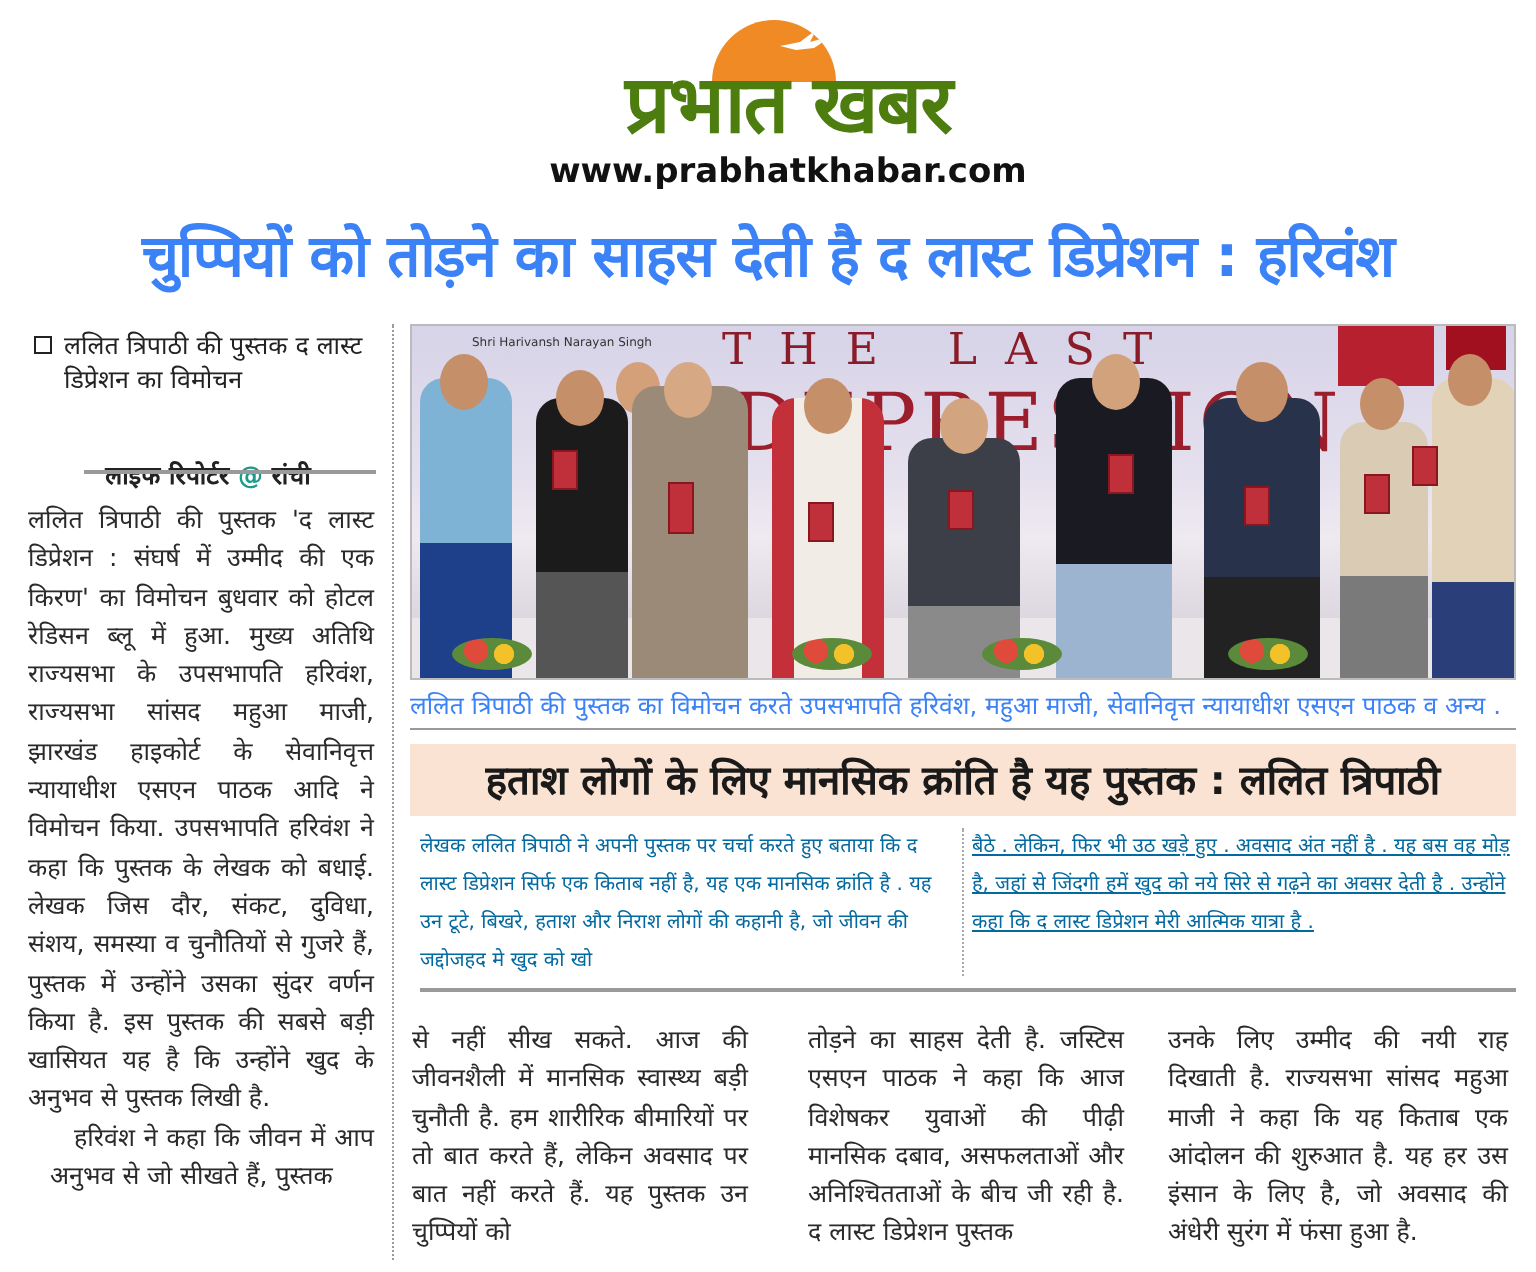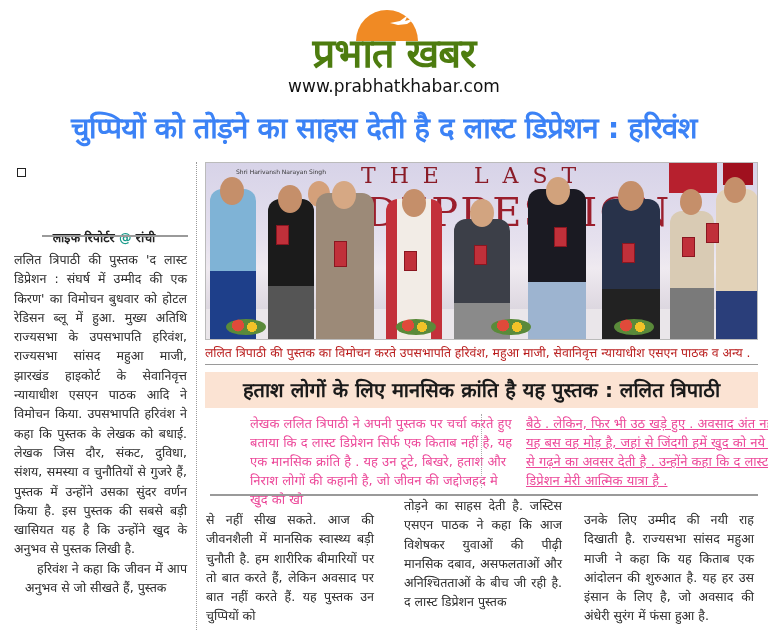--- a/index.html
+++ b/index.html
@@ -4,21 +4,21 @@
 <style>
   * { margin: 0; padding: 0; box-sizing: border-box; }
   html, body { width: 768px; height: 636px; background: #ffffff; overflow: hidden; }
   body { position: relative; font-family: "DejaVu Sans", "Liberation Sans", sans-serif; color: #1a1a1a; }
 
   
   .masthead { position: absolute; left: 268px; top: 4px; width: 250px; height: 92px; }
   .sun { position: absolute; left: 88px; top: 6px; width: 62px; height: 31px; background: #f08a24; border-radius: 62px 62px 0 0; overflow: hidden; }
   .bird { position: absolute; left: 32px; top: 4px; width: 30px; height: 14px; }
   .logo-text { position: absolute; left: 2px; top: 26px; width: 248px; text-align: center; font-size: 40px; font-weight: 900; letter-spacing: -1px; color: #4d7c0f; line-height: 46px; }
-  .logo-url { position: absolute; left: 2px; top: 72px; width: 248px; text-align: center; font-size: 17px; font-weight: 400; color: #111; line-height: 20px; }
+  .logo-url { position: absolute; left: 2px; top: 72px; width: 248px; text-align: center; font-size: 17px; font-weight: 700; color: #111; line-height: 20px; }
 
   
   .headline { position: absolute; left: 8px; top: 104px; width: 752px; text-align: center; font-size: 29px; font-weight: 700; line-height: 48px; color: #3b82f6; letter-spacing: -0.5px; white-space: nowrap; }
 
   
   .subhead { position: absolute; left: 14px; top: 164px; width: 180px; font-size: 12.5px; line-height: 17px; color: #222; padding-left: 18px; }
   .subhead .box-bullet { position: absolute; left: 3px; top: 4px; width: 9px; height: 9px; border: 1.5px solid #222; }
   .byline { position: absolute; left: 14px; top: 211px; width: 180px; text-align: center; font-size: 12.5px; font-weight: 700; color: #222; margin-top: 18px; }
   .byline .at { color: #1a9a8a; }
   .byline-rule { position: absolute; left: 42px; top: 235px; width: 146px; height: 2px; background: #9a9a9a; }
@@ -35,52 +35,53 @@
   .banner-text2 { position: absolute; left: 160px; top: 26px; font-family: "DejaVu Serif", serif; font-size: 40px; color: #9b1e2c; letter-spacing: 2px; }
   .banner-tag { position: absolute; left: 30px; top: 5px; font-size: 6px; color: #333; }
   .red-panel { position: absolute; right: 40px; top: 0; width: 48px; height: 30px; background: #b7202e; }
   .red-panel2 { position: absolute; right: 4px; top: 0; width: 30px; height: 22px; background: #a0101e; }
   .stage { position: absolute; left: 0; bottom: 0; width: 100%; height: 30px; background: #eae6ea; }
   .person { position: absolute; bottom: 0; border-radius: 12px 12px 0 0; }
   .head { position: absolute; border-radius: 50%; background: #c58f6a; }
   .book { position: absolute; width: 13px; height: 20px; background: #c0303a; border: 1px solid #8a1620; }
   .flowers { position: absolute; bottom: 4px; width: 40px; height: 16px; border-radius: 50%; background: radial-gradient(circle at 30% 40%, #e04a3a 0 20%, transparent 21%), radial-gradient(circle at 65% 50%, #f2c228 0 18%, transparent 19%), #5a8a3a; }
 
-  .caption { position: absolute; left: 205px; top: 344px; width: 553px; font-size: 12.3px; line-height: 18px; color: #b91c1c; white-space: nowrap; }
+  .caption { position: absolute; left: 205px; top: 344px; width: 553px; font-size: 12.3px; line-height: 18px; color: #3b82f6; white-space: nowrap; }
   .caption-rule { position: absolute; left: 205px; top: 364px; width: 553px; height: 1px; background: #9a9a9a; }
 
   
   .inner-head { position: absolute; left: 205px; top: 372px; width: 553px; height: 36px; background: #fbe3d3; text-align: center; font-size: 20px; font-weight: 700; line-height: 36px; color: #1a1a1a; white-space: nowrap; }
-  .inner-col { position: absolute; font-size: 13px; line-height: 19px; color: #ec4899; margin-left: 40px; }
+  .inner-col { position: absolute; font-size: 10px; line-height: 19px; color: #0369a1; }
   .inner-col-1 { left: 210px; top: 414px; width: 268px; }
   .inner-col-2 { left: 486px; top: 414px; width: 272px; text-decoration: underline; }
   .inner-vrule { position: absolute; left: 481px; top: 414px; height: 74px; border-left: 1px dotted #aaa; }
   .inner-bottom-rule { position: absolute; left: 210px; top: 494px; width: 548px; height: 2px; background: #9a9a9a; }
 
   .col-b1 { left: 206px; top: 510px; width: 168px; }
-  .col-b2 { left: 404px; top: 496px; width: 158px; }
+  .col-b2 { left: 404px; top: 510px; width: 158px; }
   .col-b3 { left: 584px; top: 510px; width: 170px; }
 </style>
 </head>
 <body>
 
 <div class="masthead">
   <div class="sun">
     <svg class="bird" viewBox="0 0 30 14">
       <path d="M2 9 L12 7 L20 1 L17 7 L28 4 L19 10 L10 11 Z" fill="#ffffff"></path>
     </svg>
   </div>
   <div class="logo-text">प्रभात खबर</div>
   <div class="logo-url">www.prabhatkhabar.com</div>
 </div>
 
 <h1 class="headline">चुप्पियों को तोड़ने का साहस देती है द लास्ट डिप्रेशन  : हरिवंश</h1>
 
 <div class="subhead">
   <span class="box-bullet"></span>
+  <span>ललित त्रिपाठी की पुस्तक द लास्ट डिप्रेशन का विमोचन</span>
 </div>
 <div class="byline">
   <span>लाइफ रिपोर्टर</span>
   <span class="at">@</span>
   <span>रांची</span>
 </div>
 <div class="byline-rule"></div>
 
 <div class="col col-left">
   <p>ललित त्रिपाठी की पुस्तक 'द लास्ट डिप्रेशन : संघर्ष में उम्मीद की एक किरण' का विमोचन बुधवार को होटल रेडिसन ब्लू में हुआ. मुख्य अतिथि राज्यसभा के उपसभापति हरिवंश, राज्यसभा सांसद महुआ माजी, झारखंड हाइकोर्ट के सेवानिवृत्त न्यायाधीश एसएन पाठक आदि ने विमोचन किया. उपसभापति हरिवंश ने कहा कि पुस्तक के लेखक को बधाई. लेखक जिस दौर, संकट, दुविधा, संशय, समस्या व चुनौतियों से गुजरे हैं, पुस्तक में उन्होंने उसका सुंदर वर्णन किया है. इस पुस्तक की सबसे बड़ी खासियत यह है कि उन्होंने खुद के अनुभव से पुस्तक लिखी है.</p>

